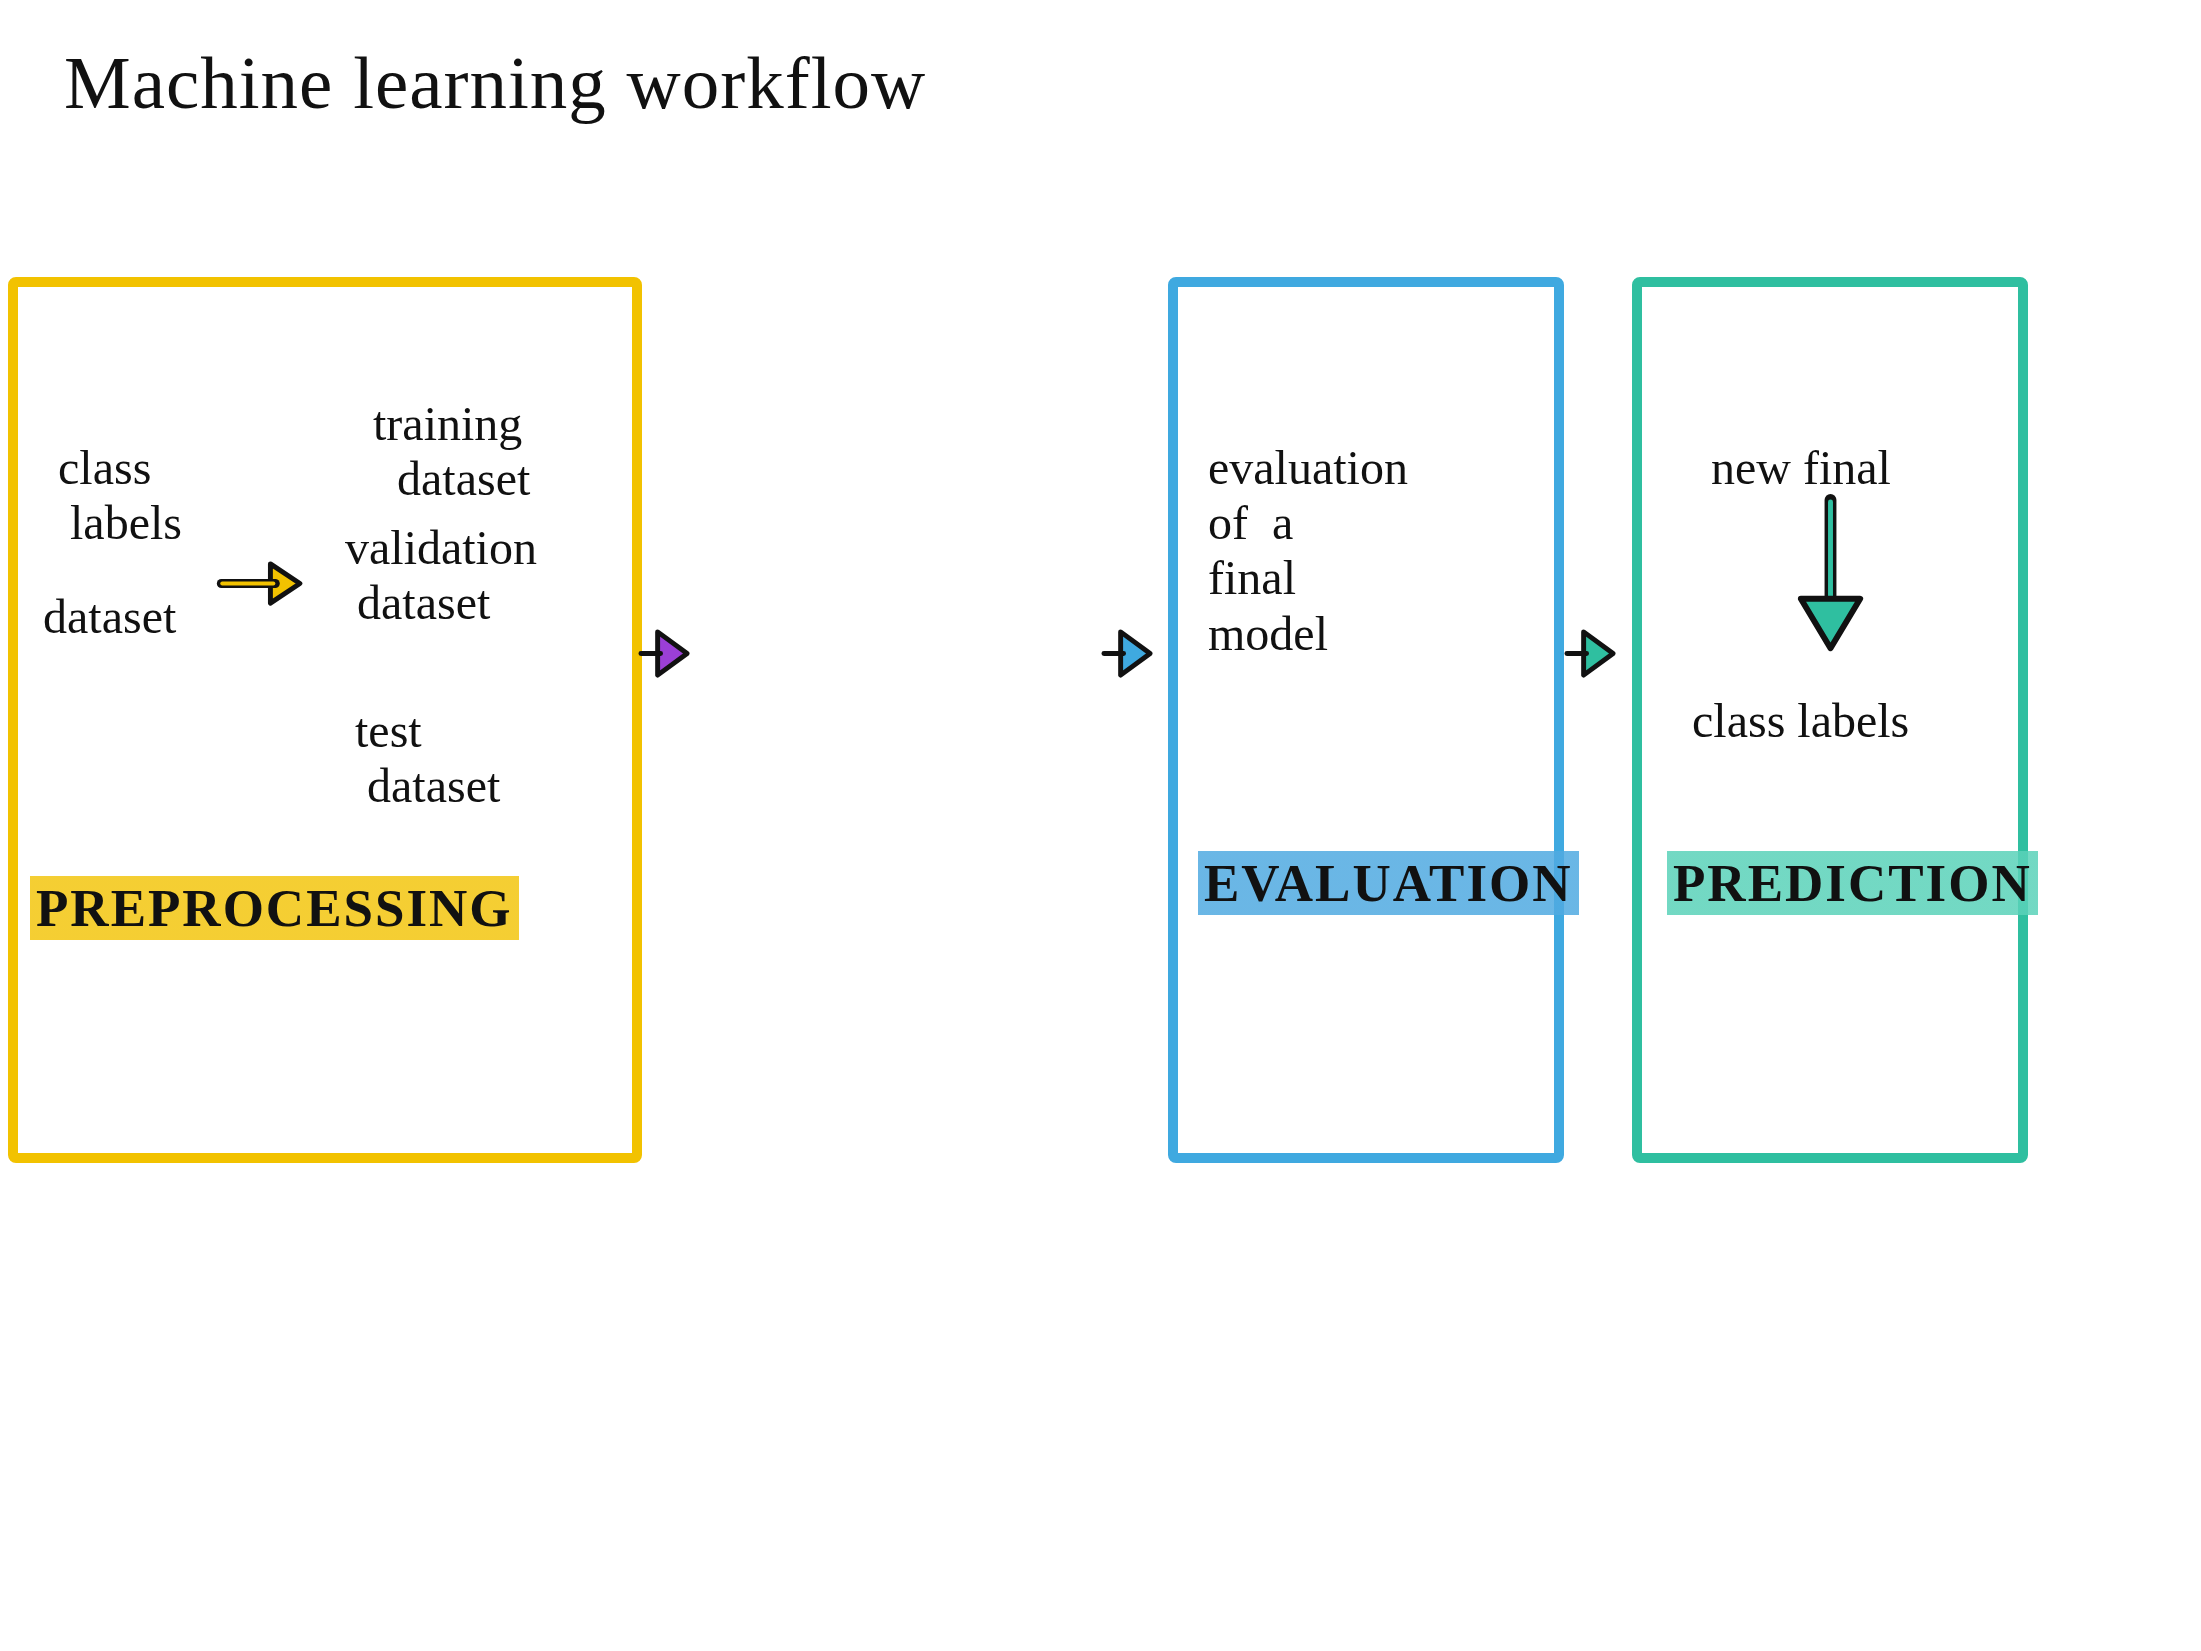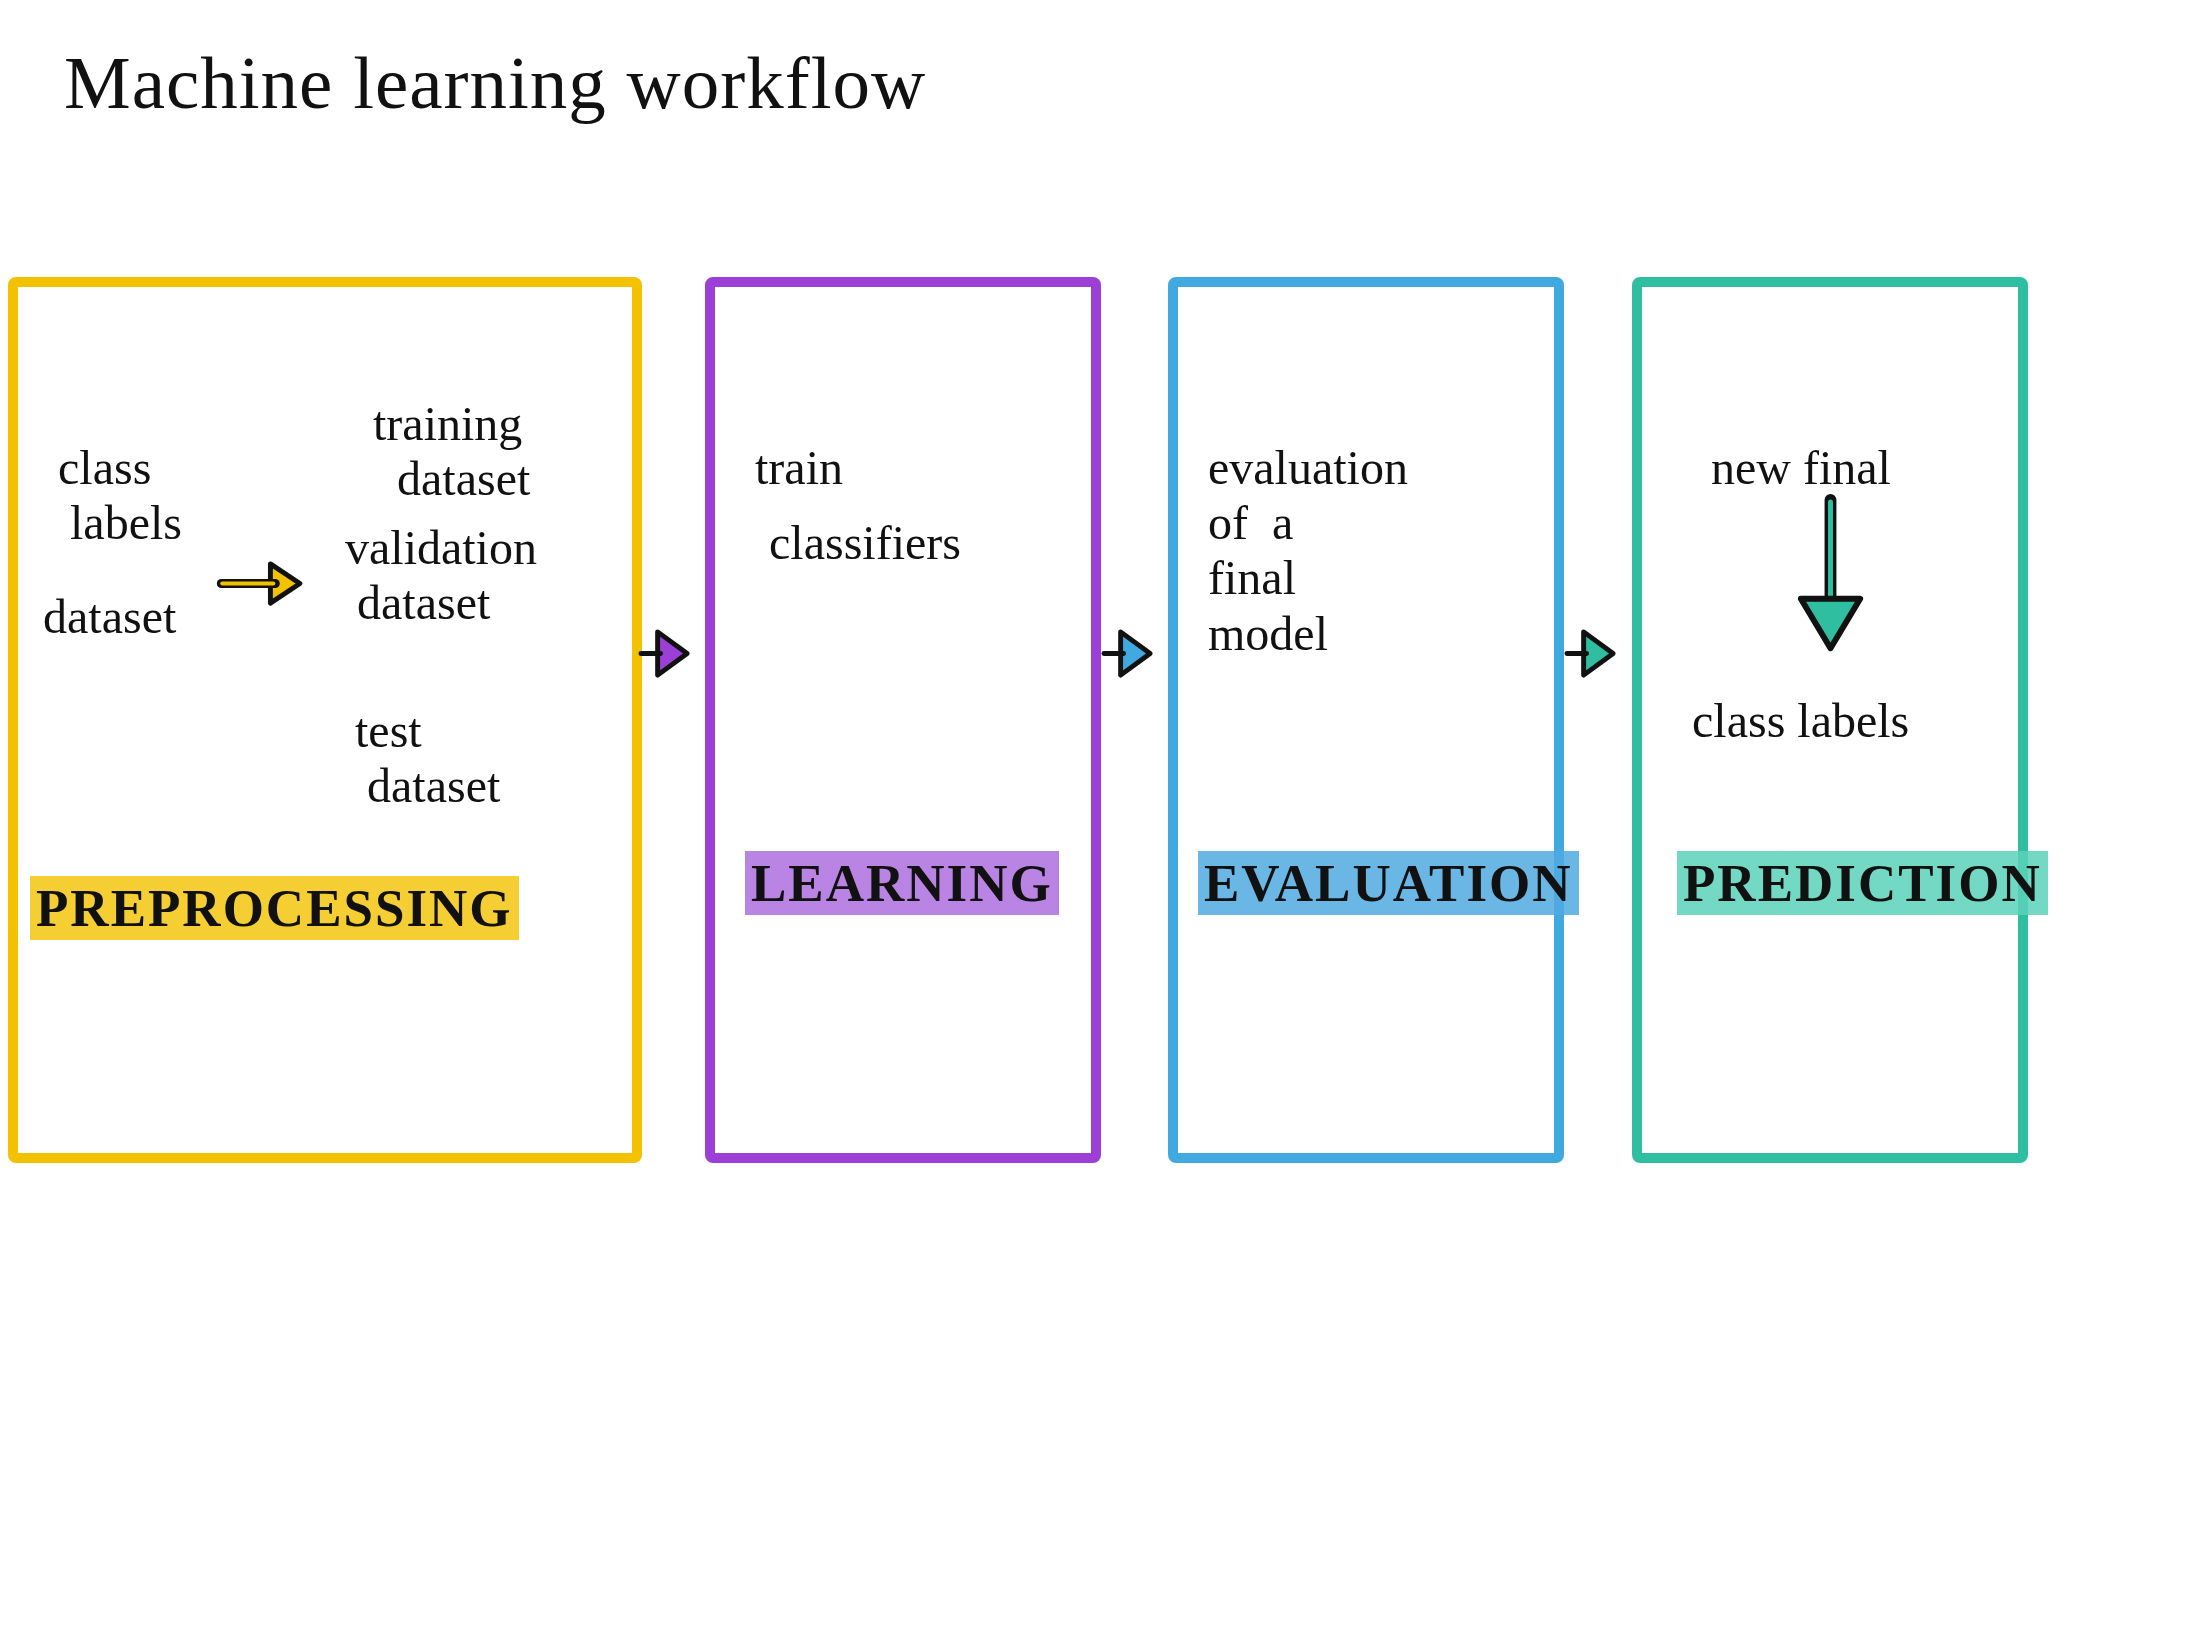--- a/index.html
+++ b/index.html
@@ -108,25 +108,20 @@
 
     <span class="stage-label hl-yellow" style="top:564px; left:12px;margin-top:25px;">PREPROCESSING</span>
   </div>
 
   <div class="arrow" style="left:636px;">
     <svg viewBox="0 0 60 60">
       <path d="M5 30 L25 30 M22 8 L52 30 L22 52 Z" fill="#9b3fd6" stroke="#111" stroke-width="5" stroke-linejoin="round" stroke-linecap="round"></path>
     </svg>
   </div>
 
-  <div class="box box-2">
-    <span class="txt" style="top:153px; left:40px;">train</span>
-    <span class="txt" style="top:228px; left:54px;">classifiers</span>
-    <span class="stage-label hl-purple" style="top:564px; left:30px;">LEARNING</span>
-  </div>
 
   <div class="arrow" style="left:1099px;">
     <svg viewBox="0 0 60 60">
       <path d="M5 30 L25 30 M22 8 L52 30 L22 52 Z" fill="#3fa9e0" stroke="#111" stroke-width="5" stroke-linejoin="round" stroke-linecap="round"></path>
     </svg>
   </div>
 
   <div class="box box-3">
     <span class="txt" style="top:153px; left:30px;">evaluation
 of  a
@@ -146,17 +141,17 @@
 
     <div class="arrow-down" style="top:203px; left:139px;">
       <svg viewBox="0 0 100 180">
         <path d="M50 10 L50 115" fill="none" stroke="#111" stroke-width="12" stroke-linecap="round"></path>
         <path d="M50 12 L50 113" fill="none" stroke="#2fbfa0" stroke-width="5" stroke-linecap="round"></path>
         <path d="M20 110 L50 160 L80 110 Z" fill="#2fbfa0" stroke="#111" stroke-width="6" stroke-linejoin="round"></path>
       </svg>
     </div>
 
     <span class="txt" style="top:406px; left:50px;">class labels</span>
-    <span class="stage-label hl-teal" style="top:564px; left:35px;">PREDICTION</span>
+    <span class="stage-label hl-teal" style="top:564px; left:25px;">PREDICTION</span>
   </div>
 
 </div>
 
 
 </body></html>

